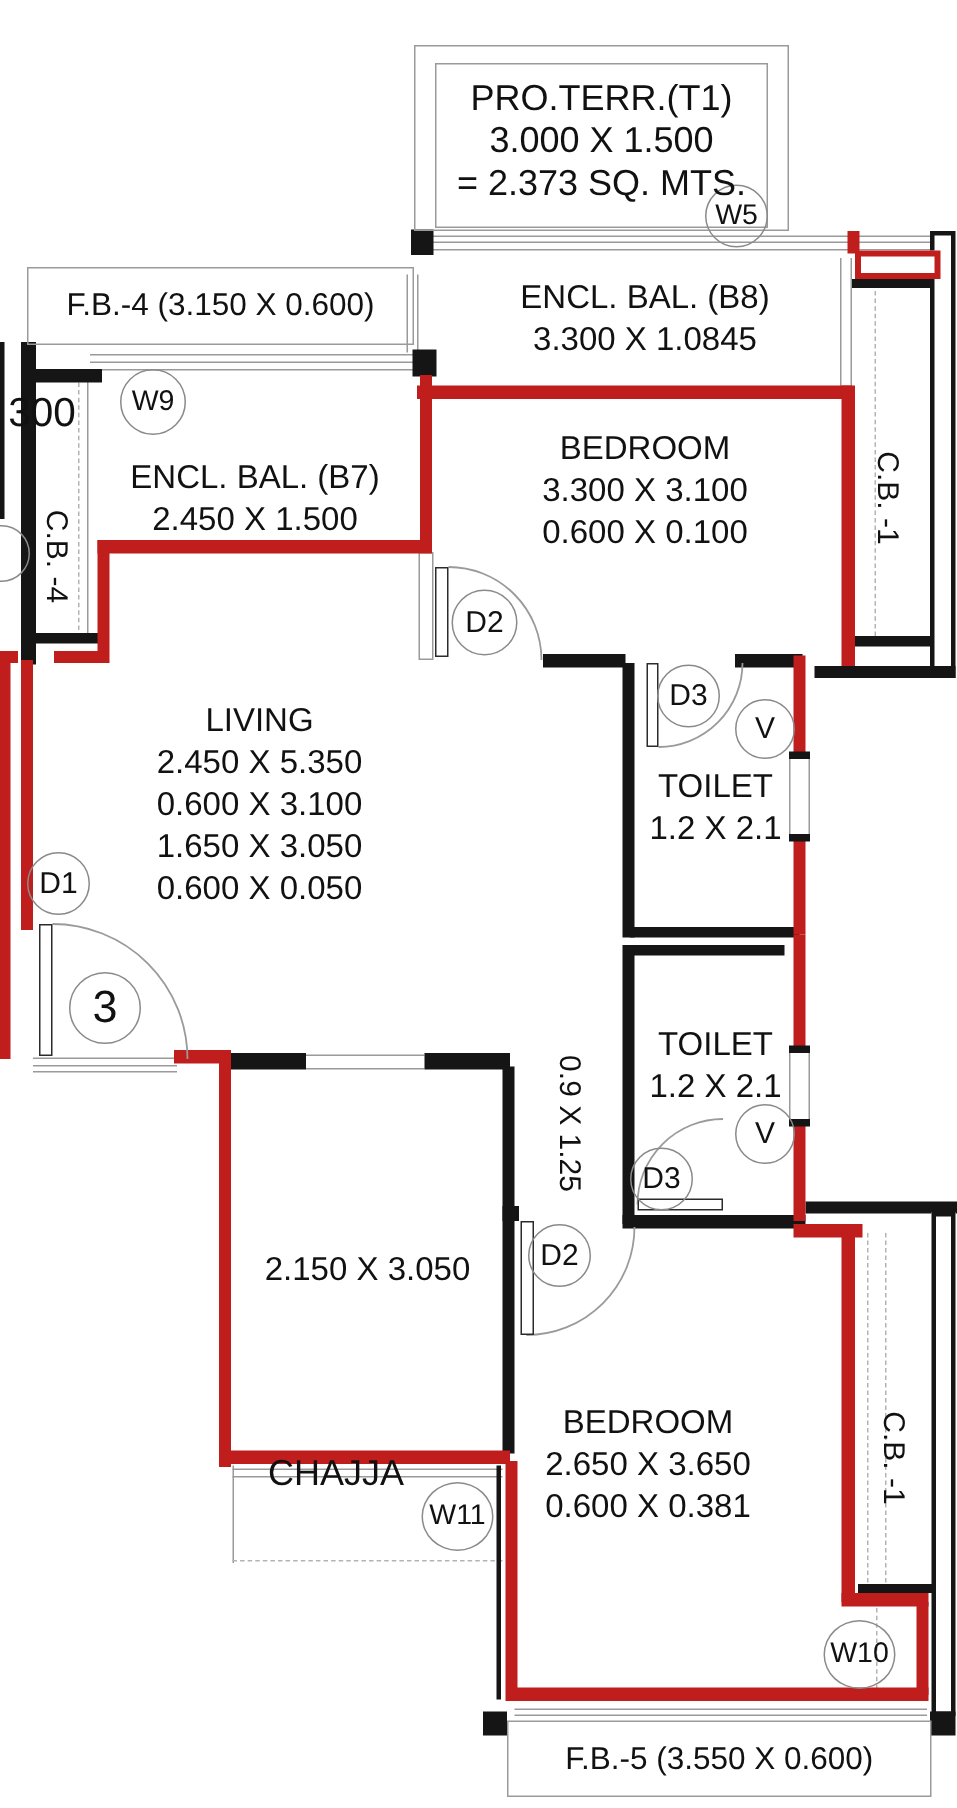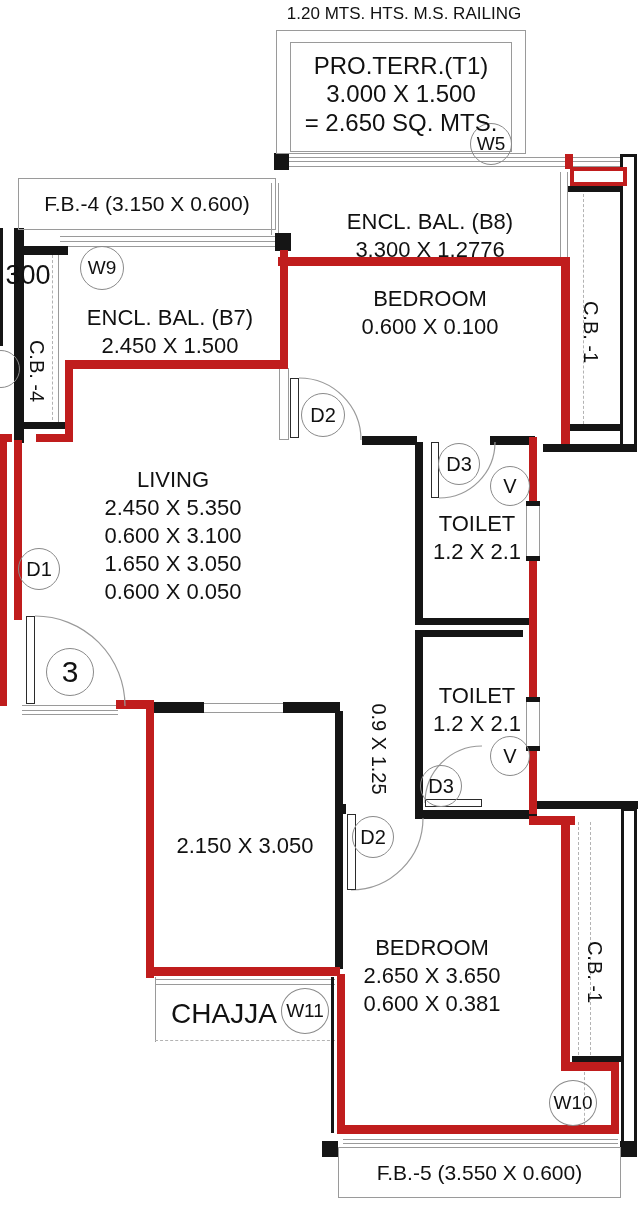--- a/index.html
+++ b/index.html
@@ -134,21 +134,21 @@
   <div class="abs leaf" style="left:431px;top:442px;width:8px;height:56px;"></div>
   <div class="abs leaf" style="left:425px;top:799px;width:57px;height:8px;"></div>
   <div class="abs leaf" style="left:347px;top:814px;width:9px;height:76px;"></div>
 
   <div class="abs circle" style="left:470px;top:123px;width:42px;height:42px;font-size:19px;">
       <span>W5</span>
     </div>
   <div class="abs circle" style="left:80px;top:246px;width:44px;height:44px;font-size:19px;">
       <span>W9</span>
     </div>
-  <div class="abs circle" style="left:18px;top:548px;width:42px;height:42px;font-size:20px;">
+  <div class="abs circle" style="left:18px;top:568px;width:42px;height:42px;font-size:20px;">
       <span>D1</span>
     </div>
   <div class="abs circle" style="left:46px;top:648px;width:48px;height:48px;font-size:30px;">
       <span>3</span>
     </div>
   <div class="abs circle" style="left:301px;top:393px;width:44px;height:44px;font-size:20px;">
       <span>D2</span>
     </div>
   <div class="abs circle" style="left:438px;top:443px;width:42px;height:42px;font-size:20px;">
       <span>D3</span>
@@ -166,42 +166,42 @@
       <span>D2</span>
     </div>
   <div class="abs circle" style="left:281px;top:988px;width:48px;height:46px;font-size:19px;">
       <span>W11</span>
     </div>
   <div class="abs circle" style="left:549px;top:1080px;width:48px;height:46px;font-size:19px;">
       <span>W10</span>
     </div>
   <div class="abs circle" style="left:-18px;top:350px;width:38px;height:38px;"></div>
 
-  <div class="abs txt" style="left:276px;top:3px;width:256px;font-size:17px;">1.20 MTS. HTS. M.S. RAILING</div>
 
   <div class="abs txt" style="left:294px;top:52px;width:214px;font-size:24px;line-height:1.18;">
     <div>PRO.TERR.(T1)</div>
     <div>3.000 X 1.500</div>
-    <div>= 2.650 SQ. MTS.</div>
+    <div>= 2.373 SQ. MTS.</div>
   </div>
 
   <div class="abs txt" style="left:18px;top:178px;width:258px;font-size:21px;line-height:52px;">F.B.-4 (3.150 X 0.600)</div>
 
-  <div class="abs txt" style="left:300px;top:208px;width:260px;font-size:22px;text-align:center;">
+  <div class="abs txt" style="left:300px;top:184px;width:260px;font-size:22px;text-align:center;">
     <div>ENCL. BAL. (B8)</div>
-    <div>3.300 X 1.2776</div>
+    <div>3.300 X 1.0845</div>
   </div>
 
   <div class="abs txt" style="left:70px;top:304px;width:200px;font-size:22px;">
     <div>ENCL. BAL. (B7)</div>
     <div>2.450 X 1.500</div>
   </div>
 
   <div class="abs txt" style="left:310px;top:285px;width:240px;font-size:22px;">
     <div>BEDROOM</div>
+    <div>3.300 X 3.100</div>
     <div>0.600 X 0.100</div>
   </div>
 
   <div class="abs txt" style="left:78px;top:466px;width:190px;font-size:22px;">
     <div>LIVING</div>
     <div>2.450 X 5.350</div>
     <div>0.600 X 3.100</div>
     <div>1.650 X 3.050</div>
     <div>0.600 X 0.050</div>
   </div>
@@ -221,21 +221,21 @@
   <div class="abs txt" style="left:140px;top:832px;width:210px;font-size:22px;">
     <div>2.150 X 3.050</div>
   </div>
 
   <div class="abs txt" style="left:312px;top:934px;width:240px;font-size:22px;">
     <div>BEDROOM</div>
     <div>2.650 X 3.650</div>
     <div>0.600 X 0.381</div>
   </div>
 
-  <div class="abs txt" style="left:168px;top:996px;width:112px;font-size:28px;">CHAJJA</div>
+  <div class="abs txt" style="left:168px;top:968px;width:112px;font-size:24px;">CHAJJA</div>
 
   <div class="abs txt" style="left:338px;top:1147px;width:283px;font-size:21px;line-height:51px;">F.B.-5 (3.550 X 0.600)</div>
 
   <div class="abs txt" style="left:0px;top:258px;width:56px;font-size:27px;">300</div>
   <div class="abs vtxt" style="left:48px;top:296px;width:150px;height:26px;font-size:20px;">C.B. -4</div>
   <div class="abs vtxt" style="left:602px;top:276px;width:112px;height:26px;font-size:20px;">C.B. -1</div>
   <div class="abs vtxt" style="left:606px;top:916px;width:112px;height:26px;font-size:20px;">C.B. -1</div>
 
 </div>
 

